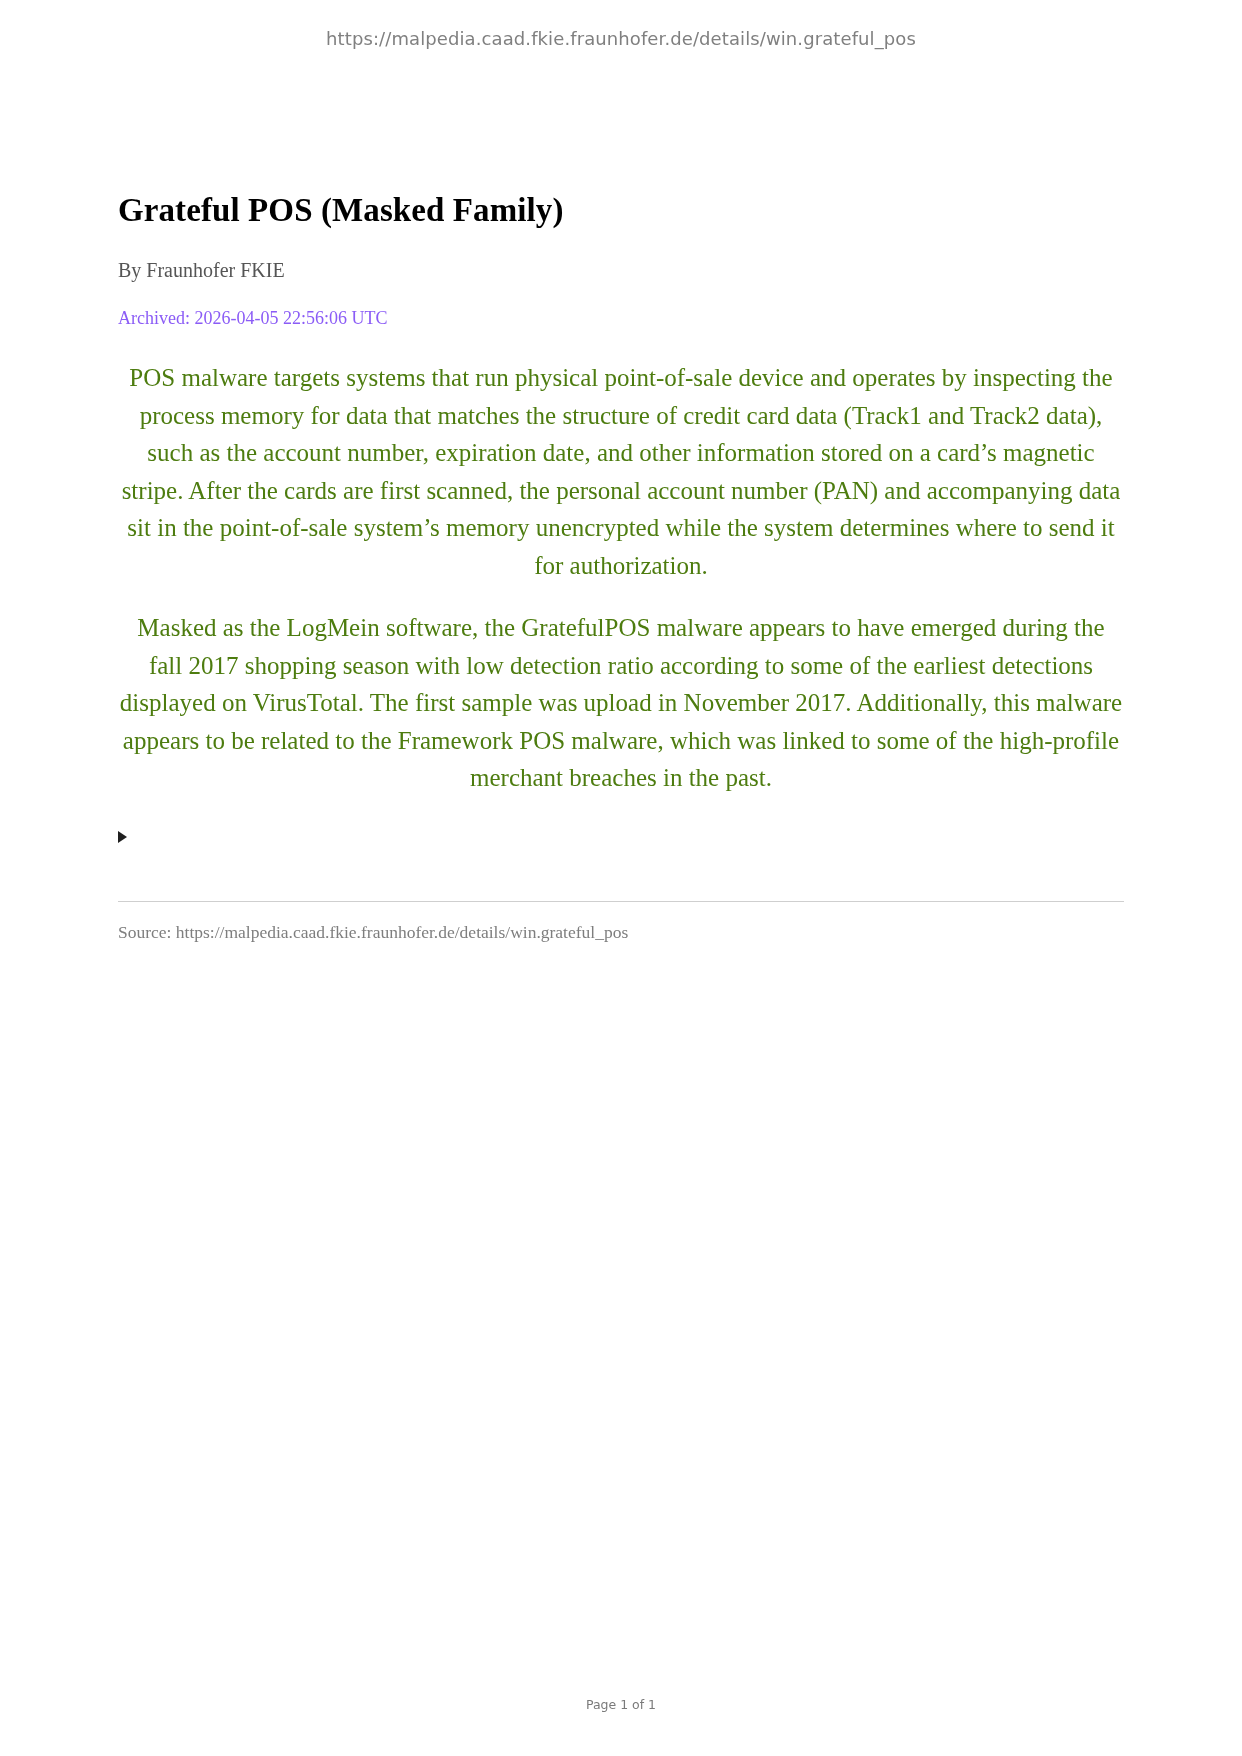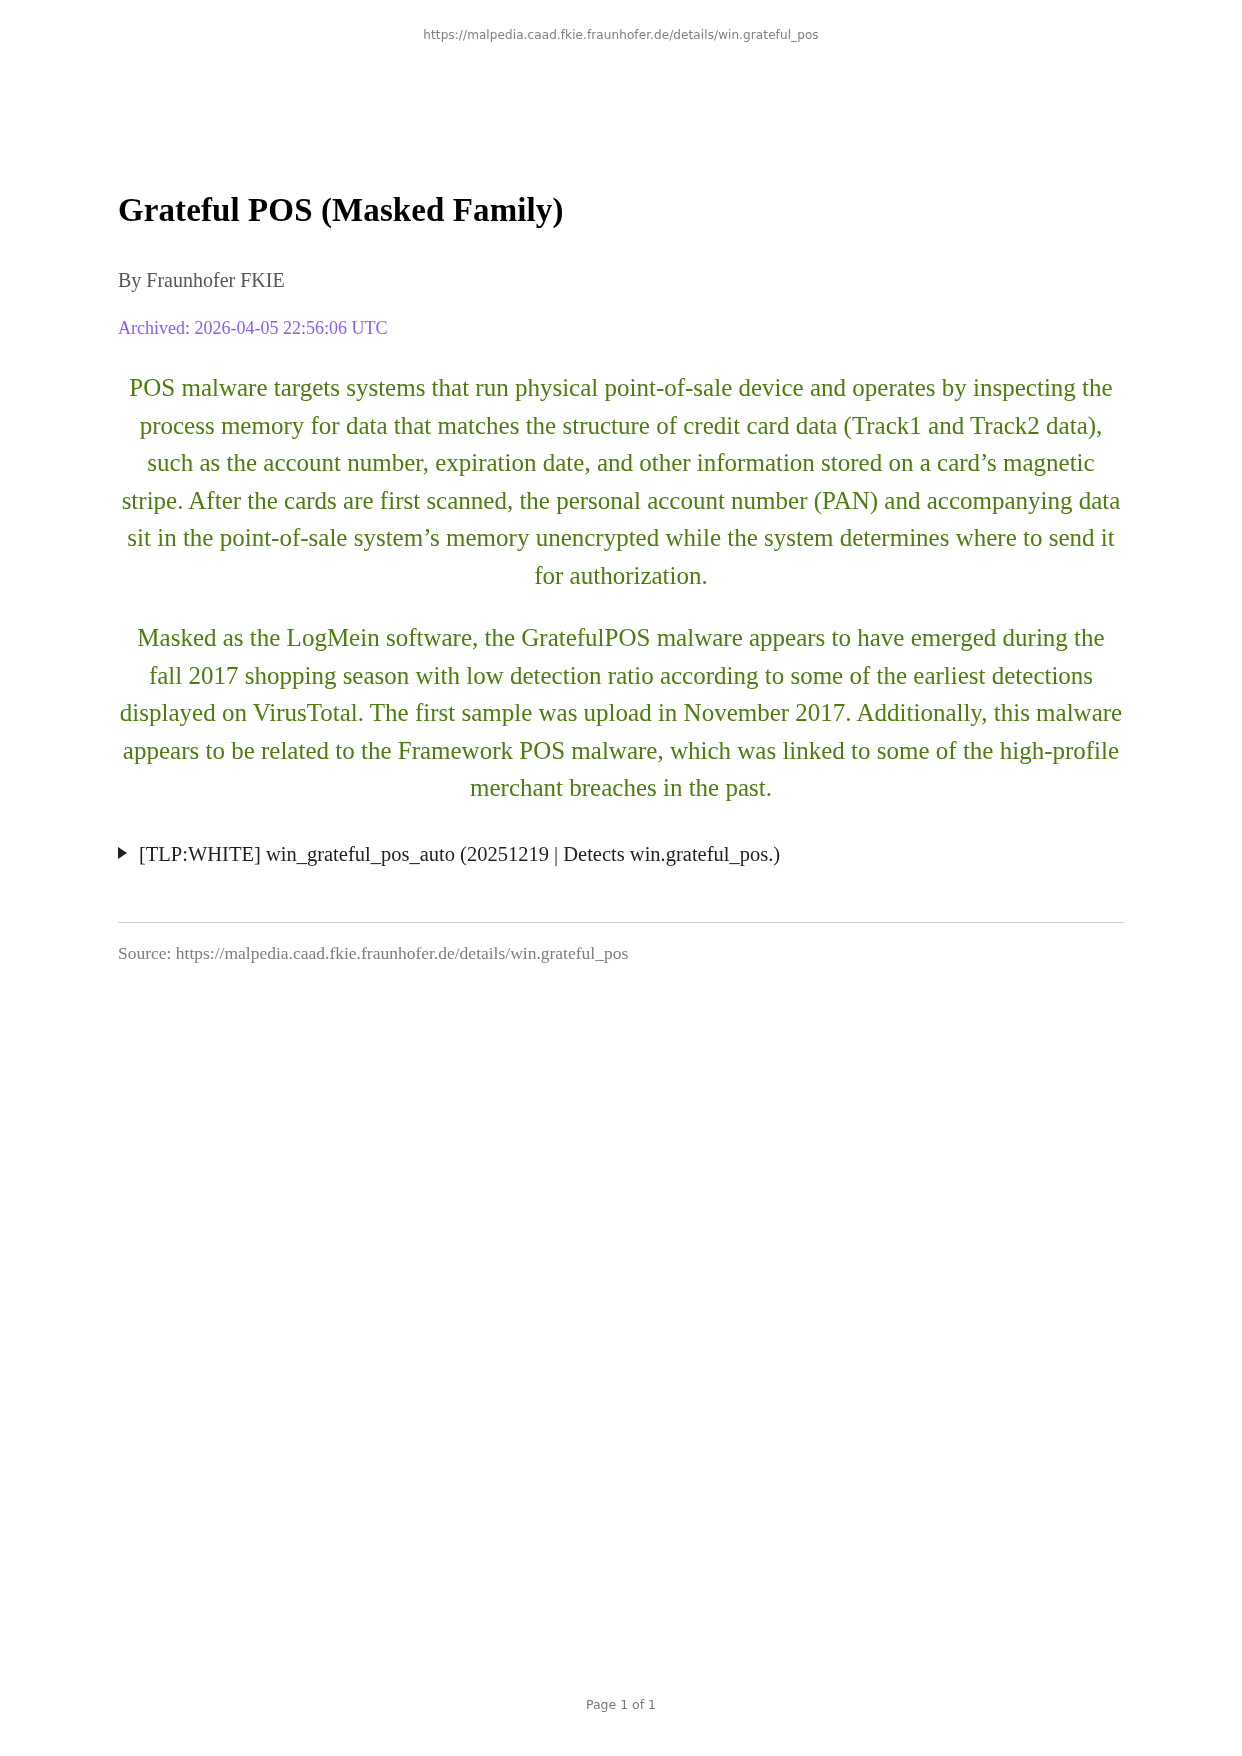--- a/index.html
+++ b/index.html
@@ -20,21 +20,21 @@
     position: relative;
     box-sizing: border-box;
   }
   .url-header {
     position: absolute;
     top: 28px;
     left: 0;
     width: 1242px;
     text-align: center;
     font-family: "DejaVu Sans", sans-serif;
-    font-size: 12px;
+    font-size: 18px;
     color: #808080;
     letter-spacing: 0.1px;
   }
   .content {
     position: absolute;
     top: 190px;
     left: 118px;
     width: 1006px;
   }
   h1.doc-title {
@@ -42,21 +42,21 @@
     font-size: 33px;
     font-weight: bold;
     color: #000000;
     margin: 0 0 0 0;
     line-height: 1.25;
     letter-spacing: 0.1px;
   }
   .byline {
     font-size: 20px;
     color: #555555;
-    margin-top: 38px;
+    margin-top: 28px;
   }
   .archived {
     font-size: 18px;
     color: #8b5cf6;
     margin-top: 26px;
   }
   .para {
     font-size: 25px;
     line-height: 1.50;
     color: #4d7c0f;
@@ -119,21 +119,20 @@
 
     <div class="byline">By Fraunhofer FKIE</div>
 
     <div class="archived">Archived: 2026-04-05 22:56:06 UTC</div>
 
     <p class="para">POS malware targets systems that run physical point-of-sale device and operates by inspecting the process memory for data that matches the structure of credit card data (Track1 and Track2 data), such as the account number, expiration date, and other information stored on a card’s magnetic stripe. After the cards are first scanned, the personal account number (PAN) and accompanying data sit in the point-of-sale system’s memory unencrypted while the system determines where to send it for authorization.</p>
     <p class="para">Masked as the LogMein software, the GratefulPOS malware appears to have emerged during the fall 2017 shopping season with low detection ratio according to some of the earliest detections displayed on VirusTotal. The first sample was upload in November 2017. Additionally, this malware appears to be related to the Framework POS malware, which was linked to some of the high-profile merchant breaches in the past.</p>
 
     <div class="yara-line">
       <span class="tri"></span>
-      <span>[TLP:WHITE] win_grateful_pos_auto (20251219 | Detects win.grateful_pos.)</span>
     </div>
 
     <hr class="rule">
 
     <div class="source">Source: https://malpedia.caad.fkie.fraunhofer.de/details/win.grateful_pos</div>
 
   </div>
 
   <div class="footer">Page 1 of 1</div>
 

